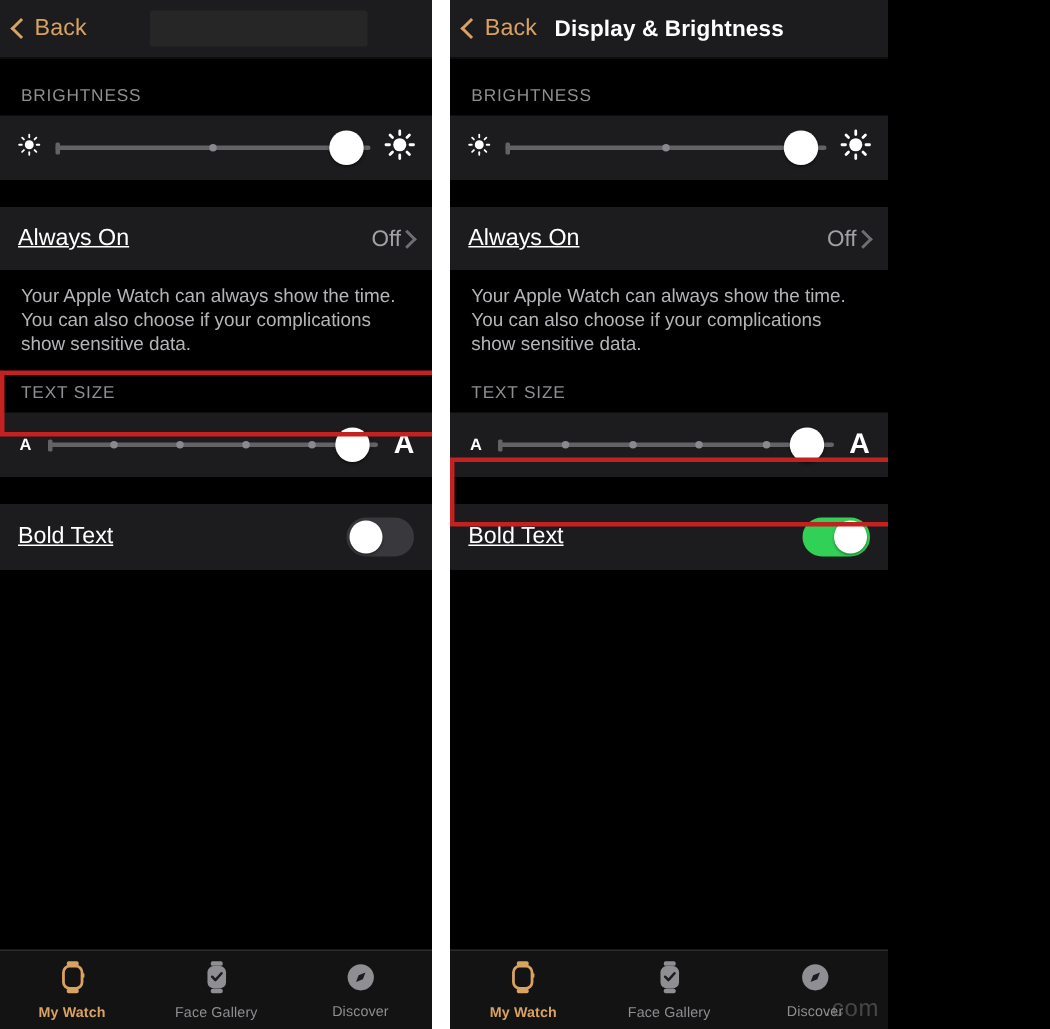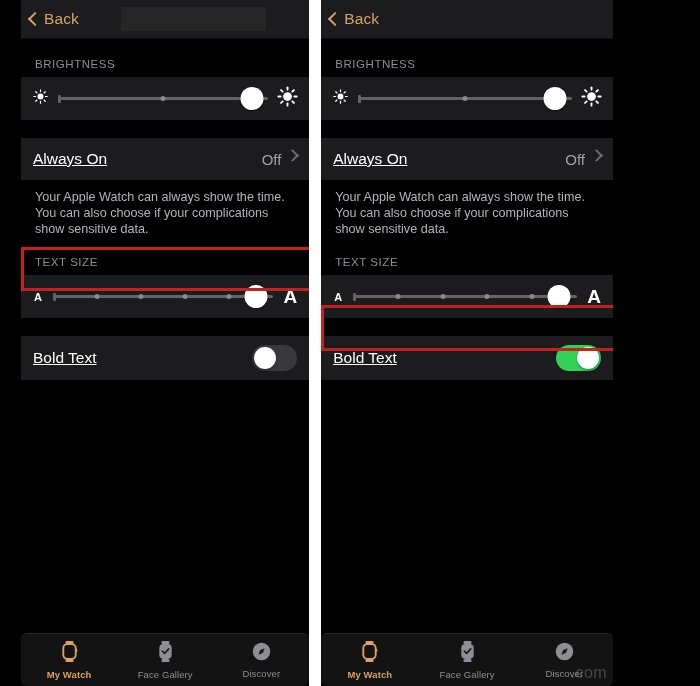--- a/index.html
+++ b/index.html
@@ -13,21 +13,20 @@
     font-family: "Liberation Sans", sans-serif;
     overflow: hidden;
   }
 
   .stage {
     position: relative;
     width: 592px;
     height: 686px;
     display: flex;
     background: #1d4ed8;
-    margin-left: 21px;
   }
 
   .panel {
     position: relative;
     height: 686px;
     background: #000000;
     overflow: hidden;
     display: flex;
     flex-direction: column;
   }
@@ -118,22 +117,21 @@
     padding: 0 12px;
     justify-content: space-between;
   }
   .row-label {
     color: #ffffff;
     font-size: 15.5px;
     text-decoration: underline;
   }
   .row-right {
     display: flex;
-    align-items: flex-start;
-    gap: 7px;
+    align-items: center;
   }
   .row-detail {
     color: #a0a0a5;
     font-size: 15px;
   }
   .chev-right {
     display: inline-block;
     width: 7px;
     height: 7px;
     border-top: 2px solid #6e6e73;
@@ -251,21 +249,20 @@
   .spacer { flex: 1 1 auto; background: #000000; }
 
   
   .tabbar {
     flex: 0 0 52px;
     height: 52px;
     background: #131313;
     border-top: 1px solid #2a2a2a;
     display: flex;
     align-items: center;
-    border-radius: 6px;
   }
   .tab {
     flex: 1;
     display: flex;
     flex-direction: column;
     align-items: center;
     justify-content: center;
     gap: 2px;
     cursor: pointer;
   }
@@ -421,20 +418,21 @@
 
   <div class="gutter"></div>
 
   <div class="panel panel-right">
 
     <div class="navbar">
       <div class="back-btn">
         <span class="chev-left"></span>
         <span>Back</span>
       </div>
+      <div class="nav-title">Display &amp; Brightness</div>
     </div>
 
     <div class="section-label">BRIGHTNESS</div>
 
     <div class="row row-slider">
       <span class="sun-small">
         <svg width="17" height="17" viewBox="0 0 24 24">
           <circle cx="12" cy="12" r="4.2" fill="#ffffff"></circle>
           <g stroke="#ffffff" stroke-width="1.7" stroke-linecap="round">
             <line x1="12" y1="2.5" x2="12" y2="5"></line>

